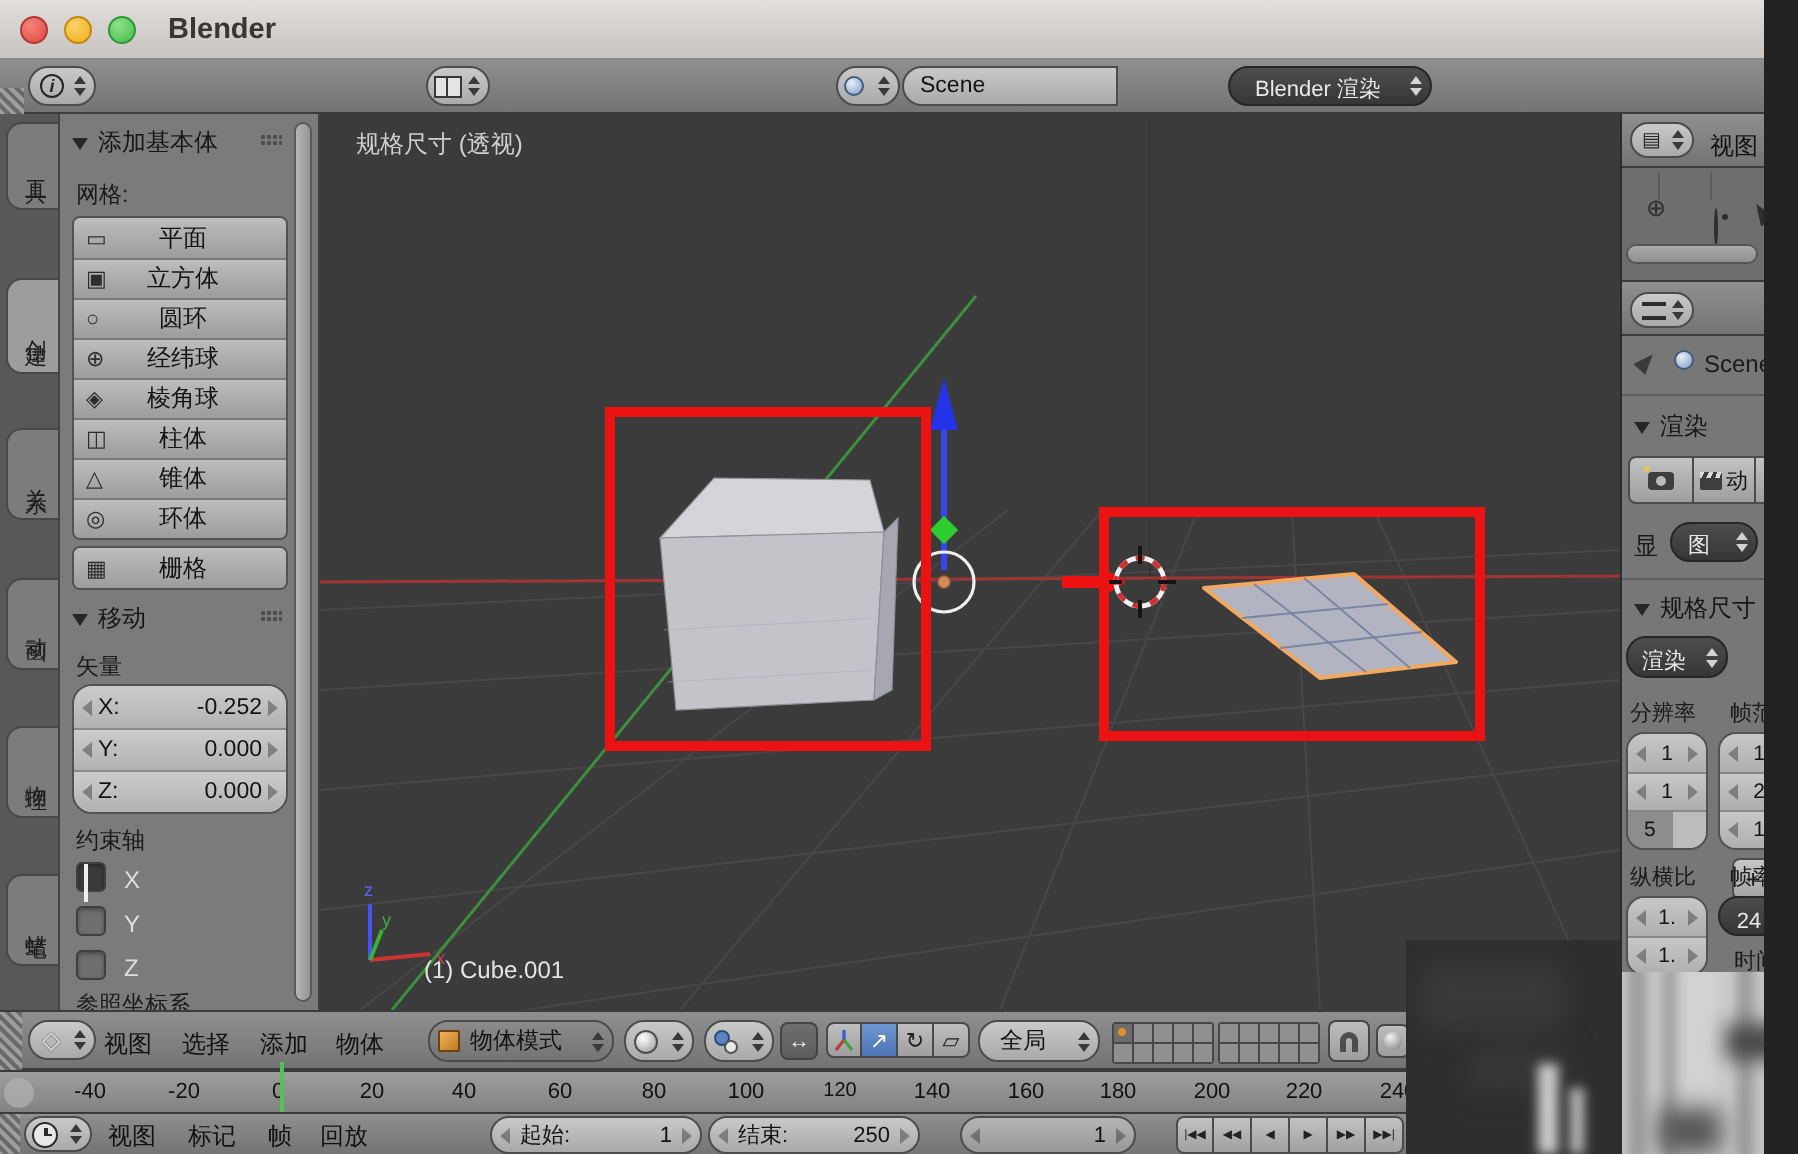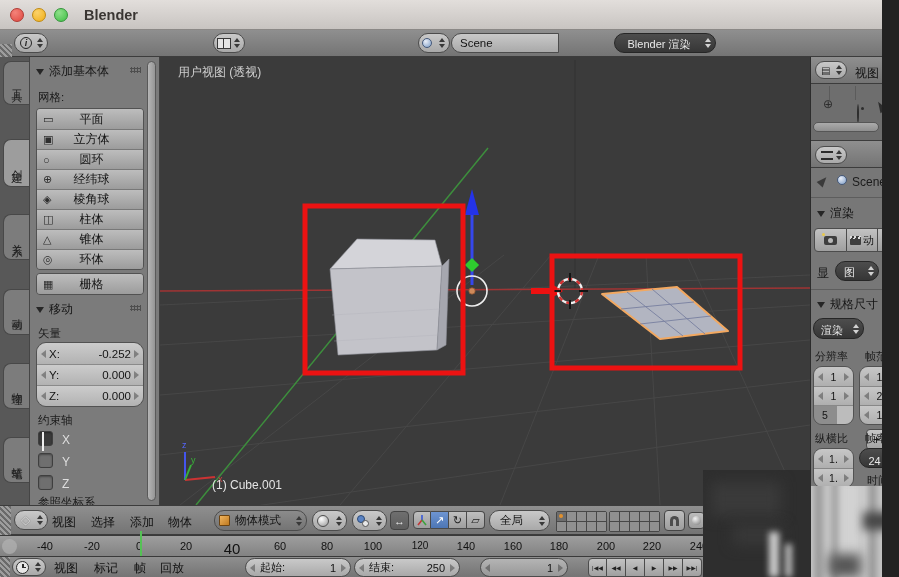--- a/index.html
+++ b/index.html
@@ -365,21 +365,21 @@
 
       <g stroke-width="2">
         <line x1="25" y1="395" x2="25" y2="423" stroke="#4455ee"></line>
         <line x1="25" y1="423" x2="55" y2="420" stroke="#cc3333"></line>
         <line x1="25" y1="423" x2="31" y2="408" stroke="#39b039"></line>
         <text x="22" y="391" fill="#5566ff" font-size="9">z</text>
         <text x="31" y="406" fill="#39b039" font-size="9">y</text>
         <text x="58" y="425" fill="#cc4444" font-size="9">x</text>
       </g>
     </svg>
-    <div class="abs" style="left:18px;top:7px;font-size:12px;color:#cfcfcf;white-space:nowrap">用户视图 (透视)</div>
+    <div class="abs" style="left:18px;top:7px;font-size:12px;color:#cfcfcf;white-space:nowrap">规格尺寸 (透视)</div>
     <div class="abs" style="left:52px;top:421px;font-size:12px;color:#e4e4e4;white-space:nowrap">(1) Cube.001</div>
   </div>
 
   <div class="abs hdr" style="left:0;top:505px;width:810px;height:30px;border-top:1px solid #3c3c3c">
     <div class="abs corner-grip" style="left:0;top:0;width:11px;height:29px"></div>
     <div class="cap" style="left:14px;top:4px;width:34px;height:20px;padding-left:6px">
       <span style="color:#e9e9e9;font-size:12px;text-shadow:0 0 1px #333">◇</span>
       <span class="spn">
           <i class="u"></i>
           <i class="d"></i>
@@ -476,21 +476,21 @@
       <span style="width:9px;height:9px;border-radius:50%;background:radial-gradient(circle at 35% 30%,#f2f2f2,#777)"></span>
     </div>
   </div>
 
   <div class="abs" style="left:0;top:535px;width:810px;height:21px;background:linear-gradient(#9e9e9e,#828282);border-top:1px solid #3a3a3a;overflow:hidden">
     <span class="abs" style="left:2px;top:3px;width:15px;height:15px;border-radius:50%;background:#b2b2b2;opacity:.7"></span>
     <span class="abs menu" style="left:45px;top:5px;font-size:11px;transform:translateX(-50%)">-40</span>
     <span class="abs menu" style="left:92px;top:5px;font-size:11px;transform:translateX(-50%)">-20</span>
     <span class="abs menu" style="left:139px;top:5px;font-size:11px;transform:translateX(-50%)">0</span>
     <span class="abs menu" style="left:186px;top:5px;font-size:11px;transform:translateX(-50%)">20</span>
-    <span class="abs menu" style="left:232px;top:5px;font-size:15px;transform:translateX(-50%)">40</span>
+    <span class="abs menu" style="left:232px;top:5px;font-size:11px;transform:translateX(-50%)">40</span>
     <span class="abs menu" style="left:280px;top:5px;font-size:11px;transform:translateX(-50%)">60</span>
     <span class="abs menu" style="left:327px;top:5px;font-size:11px;transform:translateX(-50%)">80</span>
     <span class="abs menu" style="left:373px;top:5px;font-size:11px;transform:translateX(-50%)">100</span>
     <span class="abs menu" style="left:420px;top:5px;font-size:10px;transform:translateX(-50%)">120</span>
     <span class="abs menu" style="left:466px;top:5px;font-size:11px;transform:translateX(-50%)">140</span>
     <span class="abs menu" style="left:513px;top:5px;font-size:11px;transform:translateX(-50%)">160</span>
     <span class="abs menu" style="left:559px;top:5px;font-size:11px;transform:translateX(-50%)">180</span>
     <span class="abs menu" style="left:606px;top:5px;font-size:11px;transform:translateX(-50%)">200</span>
     <span class="abs menu" style="left:652px;top:5px;font-size:11px;transform:translateX(-50%)">220</span>
     <span class="abs menu" style="left:699px;top:5px;font-size:11px;transform:translateX(-50%)">240</span>

